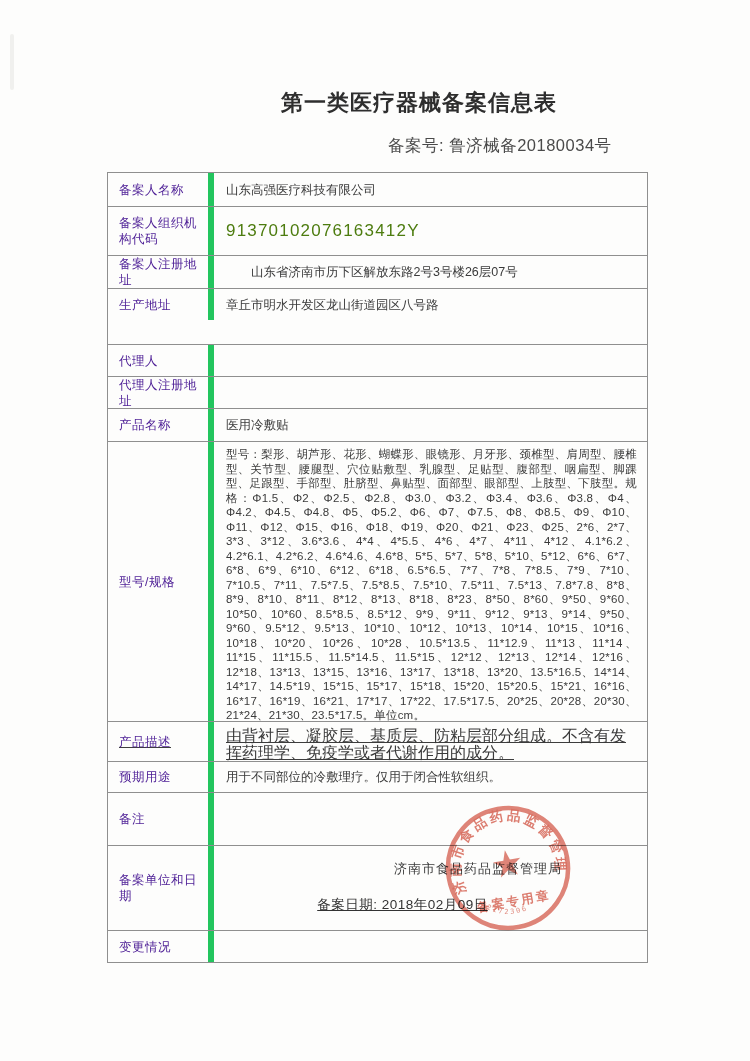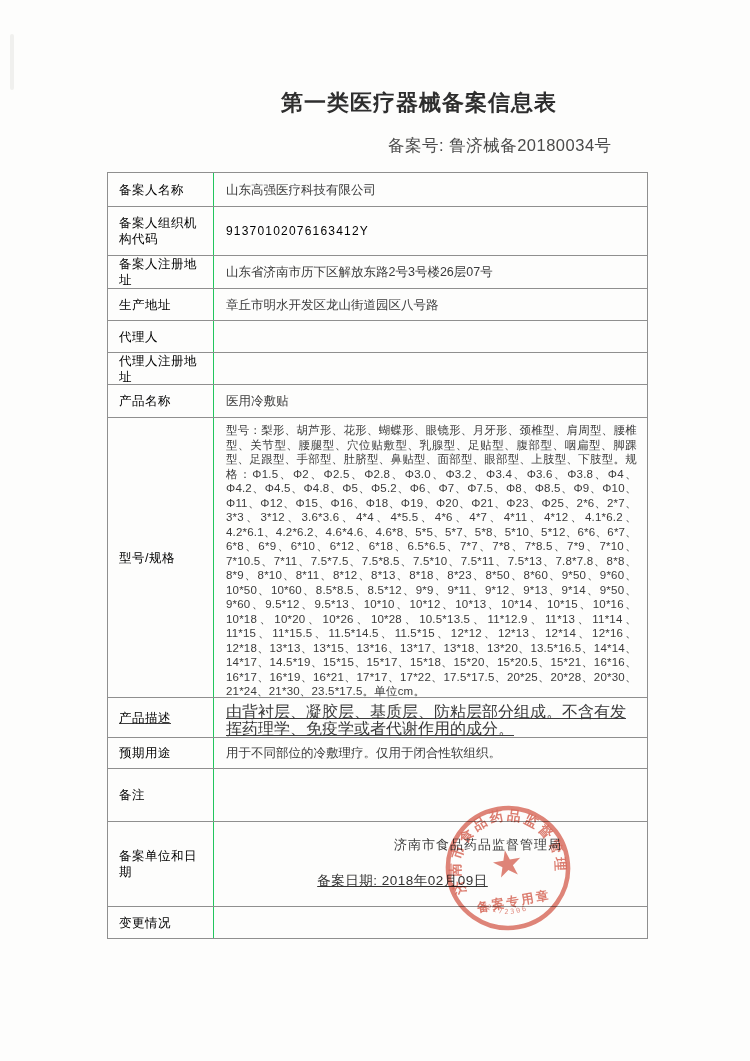--- a/index.html
+++ b/index.html
@@ -25,45 +25,45 @@
   #info-table{
     position:absolute;top:172px;left:107px;width:541px;
     border:1px solid #8f8f8f;
     box-sizing:border-box;
     background:transparent;
   }
   .trow{display:flex;box-sizing:border-box;}
   .trow + .trow{border-top:1px solid #8f8f8f;}
   .tlabel{
     width:106px;flex:0 0 106px;box-sizing:border-box;
-    border-right:1px solid #22c55e;
+    border-right:6px solid #22c55e;
     padding:4px 8px 4px 11px;
     display:flex;align-items:center;
-    font-size:12.5px;line-height:16px;color:#000000;letter-spacing:0.5px;
+    font-size:12.5px;line-height:16px;color:#4c1d95;letter-spacing:0.5px;
   }
   .tvalue{
     flex:1;box-sizing:border-box;
     padding:4px 10px 4px 12px;
     display:flex;align-items:center;
     font-size:12.5px;line-height:16px;color:#3a3a3a;
   }
   .trow:nth-child(1){height:33px;}
   .trow:nth-child(2){height:49px;}
-  .trow:nth-child(3){height:33px;}
+  .trow:nth-child(3){height:33px;gap:25px;}
   .trow:nth-child(4){height:32px;}
-  .trow:nth-child(5){height:32px;}
+  .trow:nth-child(5){height:32px;margin-top:24px;}
   .trow:nth-child(6){height:32px;}
   .trow:nth-child(7){height:33px;}
   .trow:nth-child(8){height:280px;}
   .trow:nth-child(9){height:40px;text-decoration:underline;}
   .trow:nth-child(10){height:31px;}
   .trow:nth-child(11){height:53px;}
   .trow:nth-child(12){height:85px;}
   .trow:nth-child(13){height:32px;}
-  .org-code{font-size:12px;letter-spacing:1.2px;color:#000000;}
+  .org-code{font-size:17px;letter-spacing:1.2px;color:#4d7c0f;}
   .spec .tvalue{
     align-items:flex-start;
     padding:5px 10px 4px 12px;
     font-size:11.5px;line-height:14.5px;
     letter-spacing:0.2px;
     overflow:hidden;
     display:block;
     text-align:justify;
   }
   .multiline .tvalue{display:block;padding-top:6px;font-size:16px;line-height:16.5px;}

